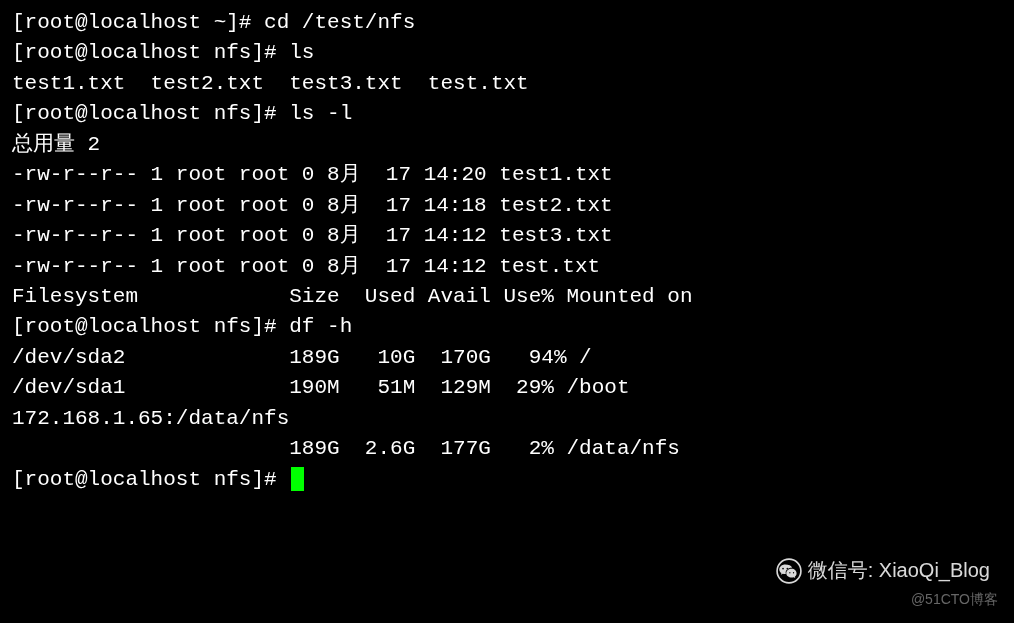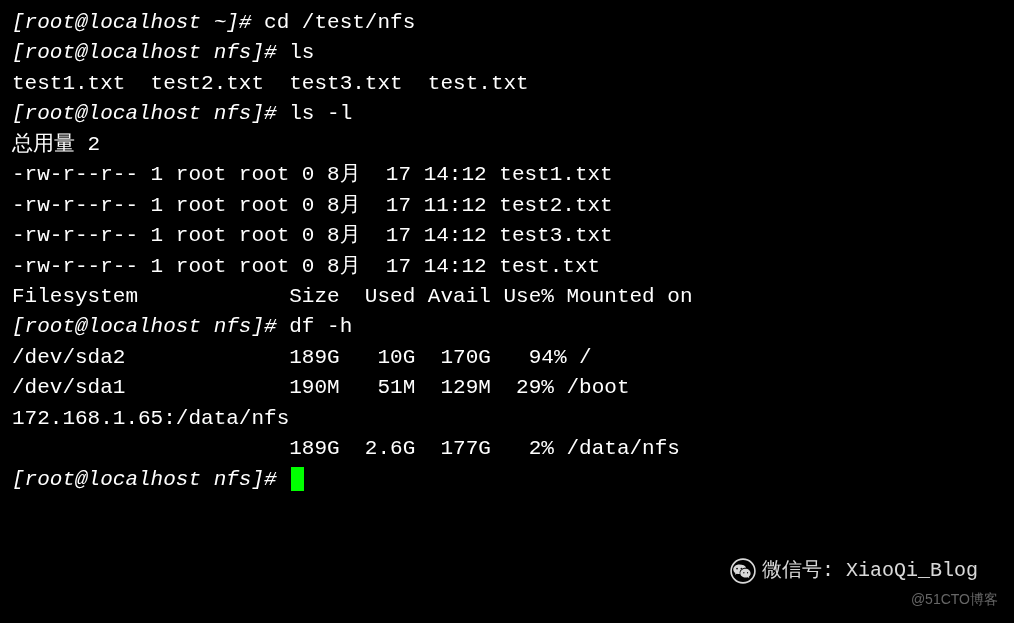--- a/index.html
+++ b/index.html
@@ -18,37 +18,36 @@
       height: 623px;
       overflow: hidden;
       position: relative;
     }
     .line {
       white-space: pre;
       font-family: inherit;
     }
     .prompt {
       display: inline;
-      font-style: italic;
     }
     .cursor {
       display: inline-block;
       width: 13px;
       height: 24px;
       background: #00ff00;
       vertical-align: text-bottom;
       margin-left: 2px;
     }
     .watermark1 {
       position: absolute;
       bottom: 38px;
-      right: 36px;
+      right: 24px;
       color: rgba(255,255,255,0.85);
       font-size: 20px;
-      font-family: Liberation Mono, monospace;
+      font-family: Liberation Sans, sans-serif;
       display: flex;
       align-items: center;
       gap: 6px;
     }
     .watermark1 svg {
       width: 26px;
       height: 26px;
     }
     .watermark2 {
       position: absolute;
@@ -62,22 +61,22 @@
   </style>
 </head>
 <body>
 
 <div id="terminal">
     <div class="line"><span class="prompt">[root@localhost ~]# </span><span>cd /test/nfs</span></div>
     <div class="line"><span class="prompt">[root@localhost nfs]# </span><span>ls</span></div>
     <div class="line">test1.txt  test2.txt  test3.txt  test.txt</div>
     <div class="line"><span class="prompt">[root@localhost nfs]# </span><span>ls -l</span></div>
     <div class="line">总用量 2</div>
-    <div class="line">-rw-r--r-- 1 root root 0 8月  17 14:12 test1.txt</div>
-    <div class="line">-rw-r--r-- 1 root root 0 8月  17 11:12 test2.txt</div>
+    <div class="line">-rw-r--r-- 1 root root 0 8月  17 14:20 test1.txt</div>
+    <div class="line">-rw-r--r-- 1 root root 0 8月  17 14:18 test2.txt</div>
     <div class="line">-rw-r--r-- 1 root root 0 8月  17 14:12 test3.txt</div>
     <div class="line">-rw-r--r-- 1 root root 0 8月  17 14:12 test.txt</div>
     <div class="line">Filesystem            Size  Used Avail Use% Mounted on</div>
     <div class="line"><span class="prompt">[root@localhost nfs]# </span><span>df -h</span></div>
     <div class="line">/dev/sda2             189G   10G  170G   94% /</div>
     <div class="line">/dev/sda1             190M   51M  129M  29% /boot</div>
     <div class="line">172.168.1.65:/data/nfs</div>
     <div class="line">                      189G  2.6G  177G   2% /data/nfs</div>
     <div class="line"><span class="prompt">[root@localhost nfs]# </span><span></span><span class="cursor"></span></div>
   </div>

